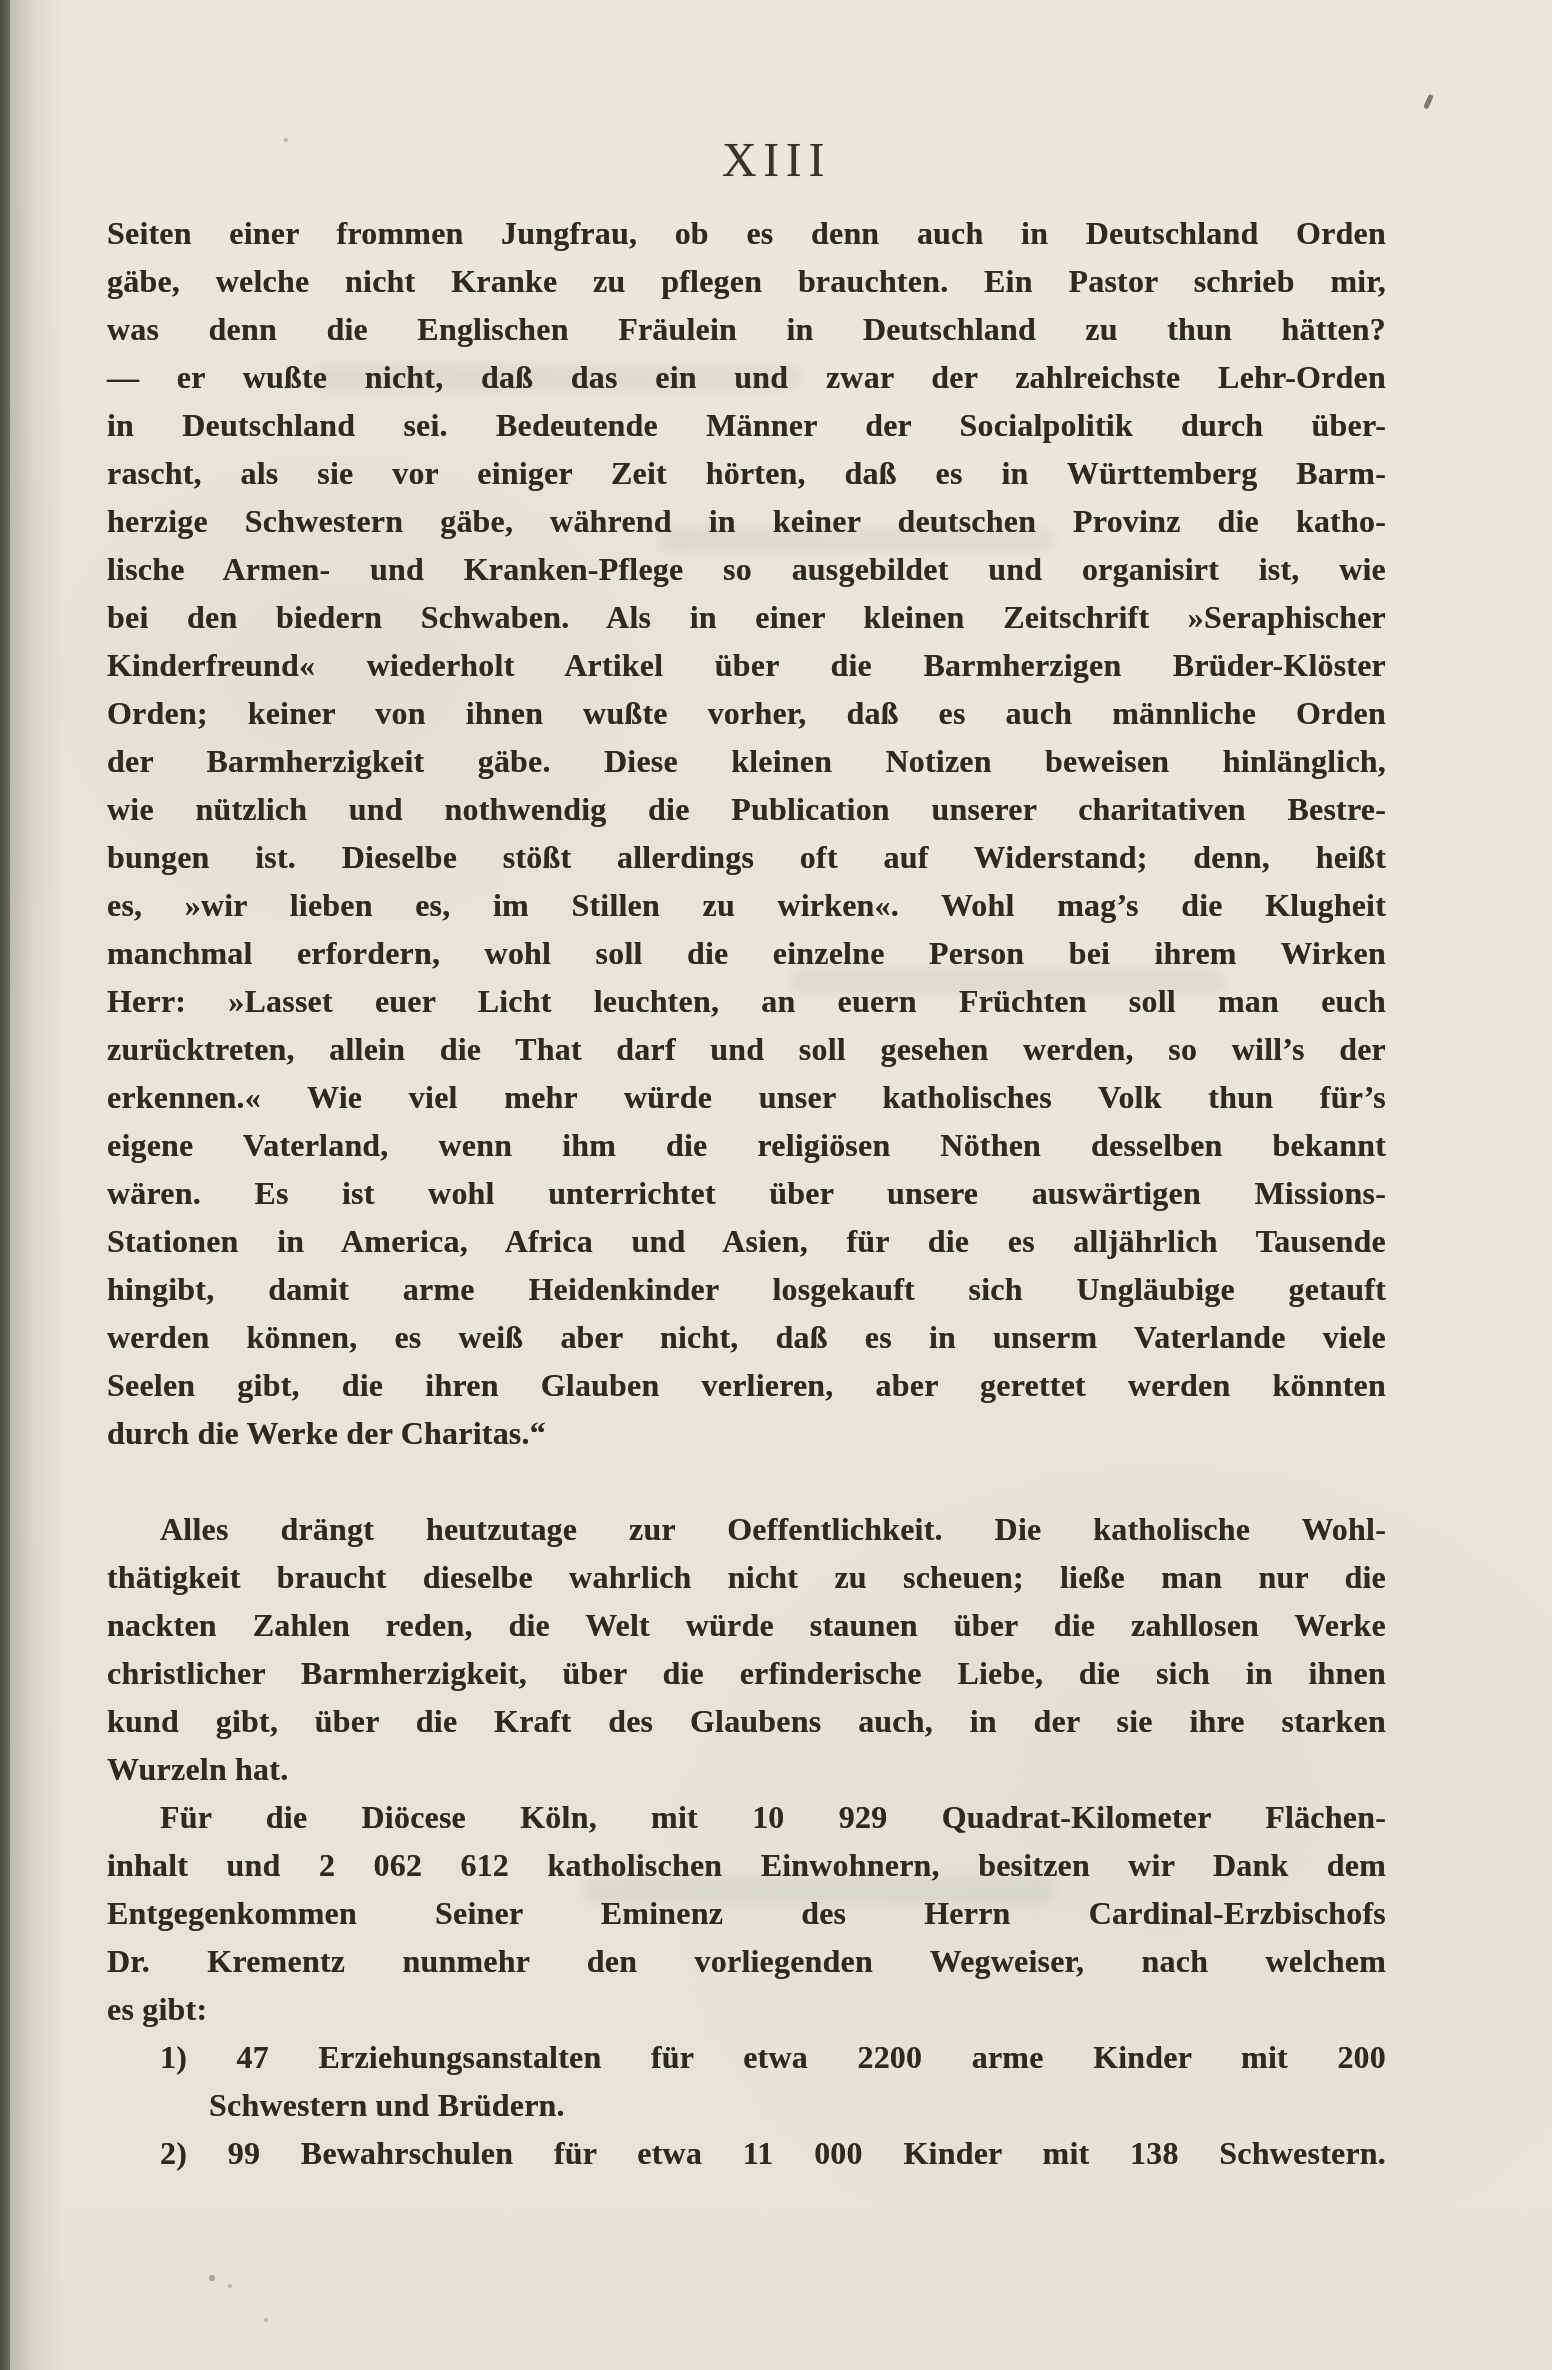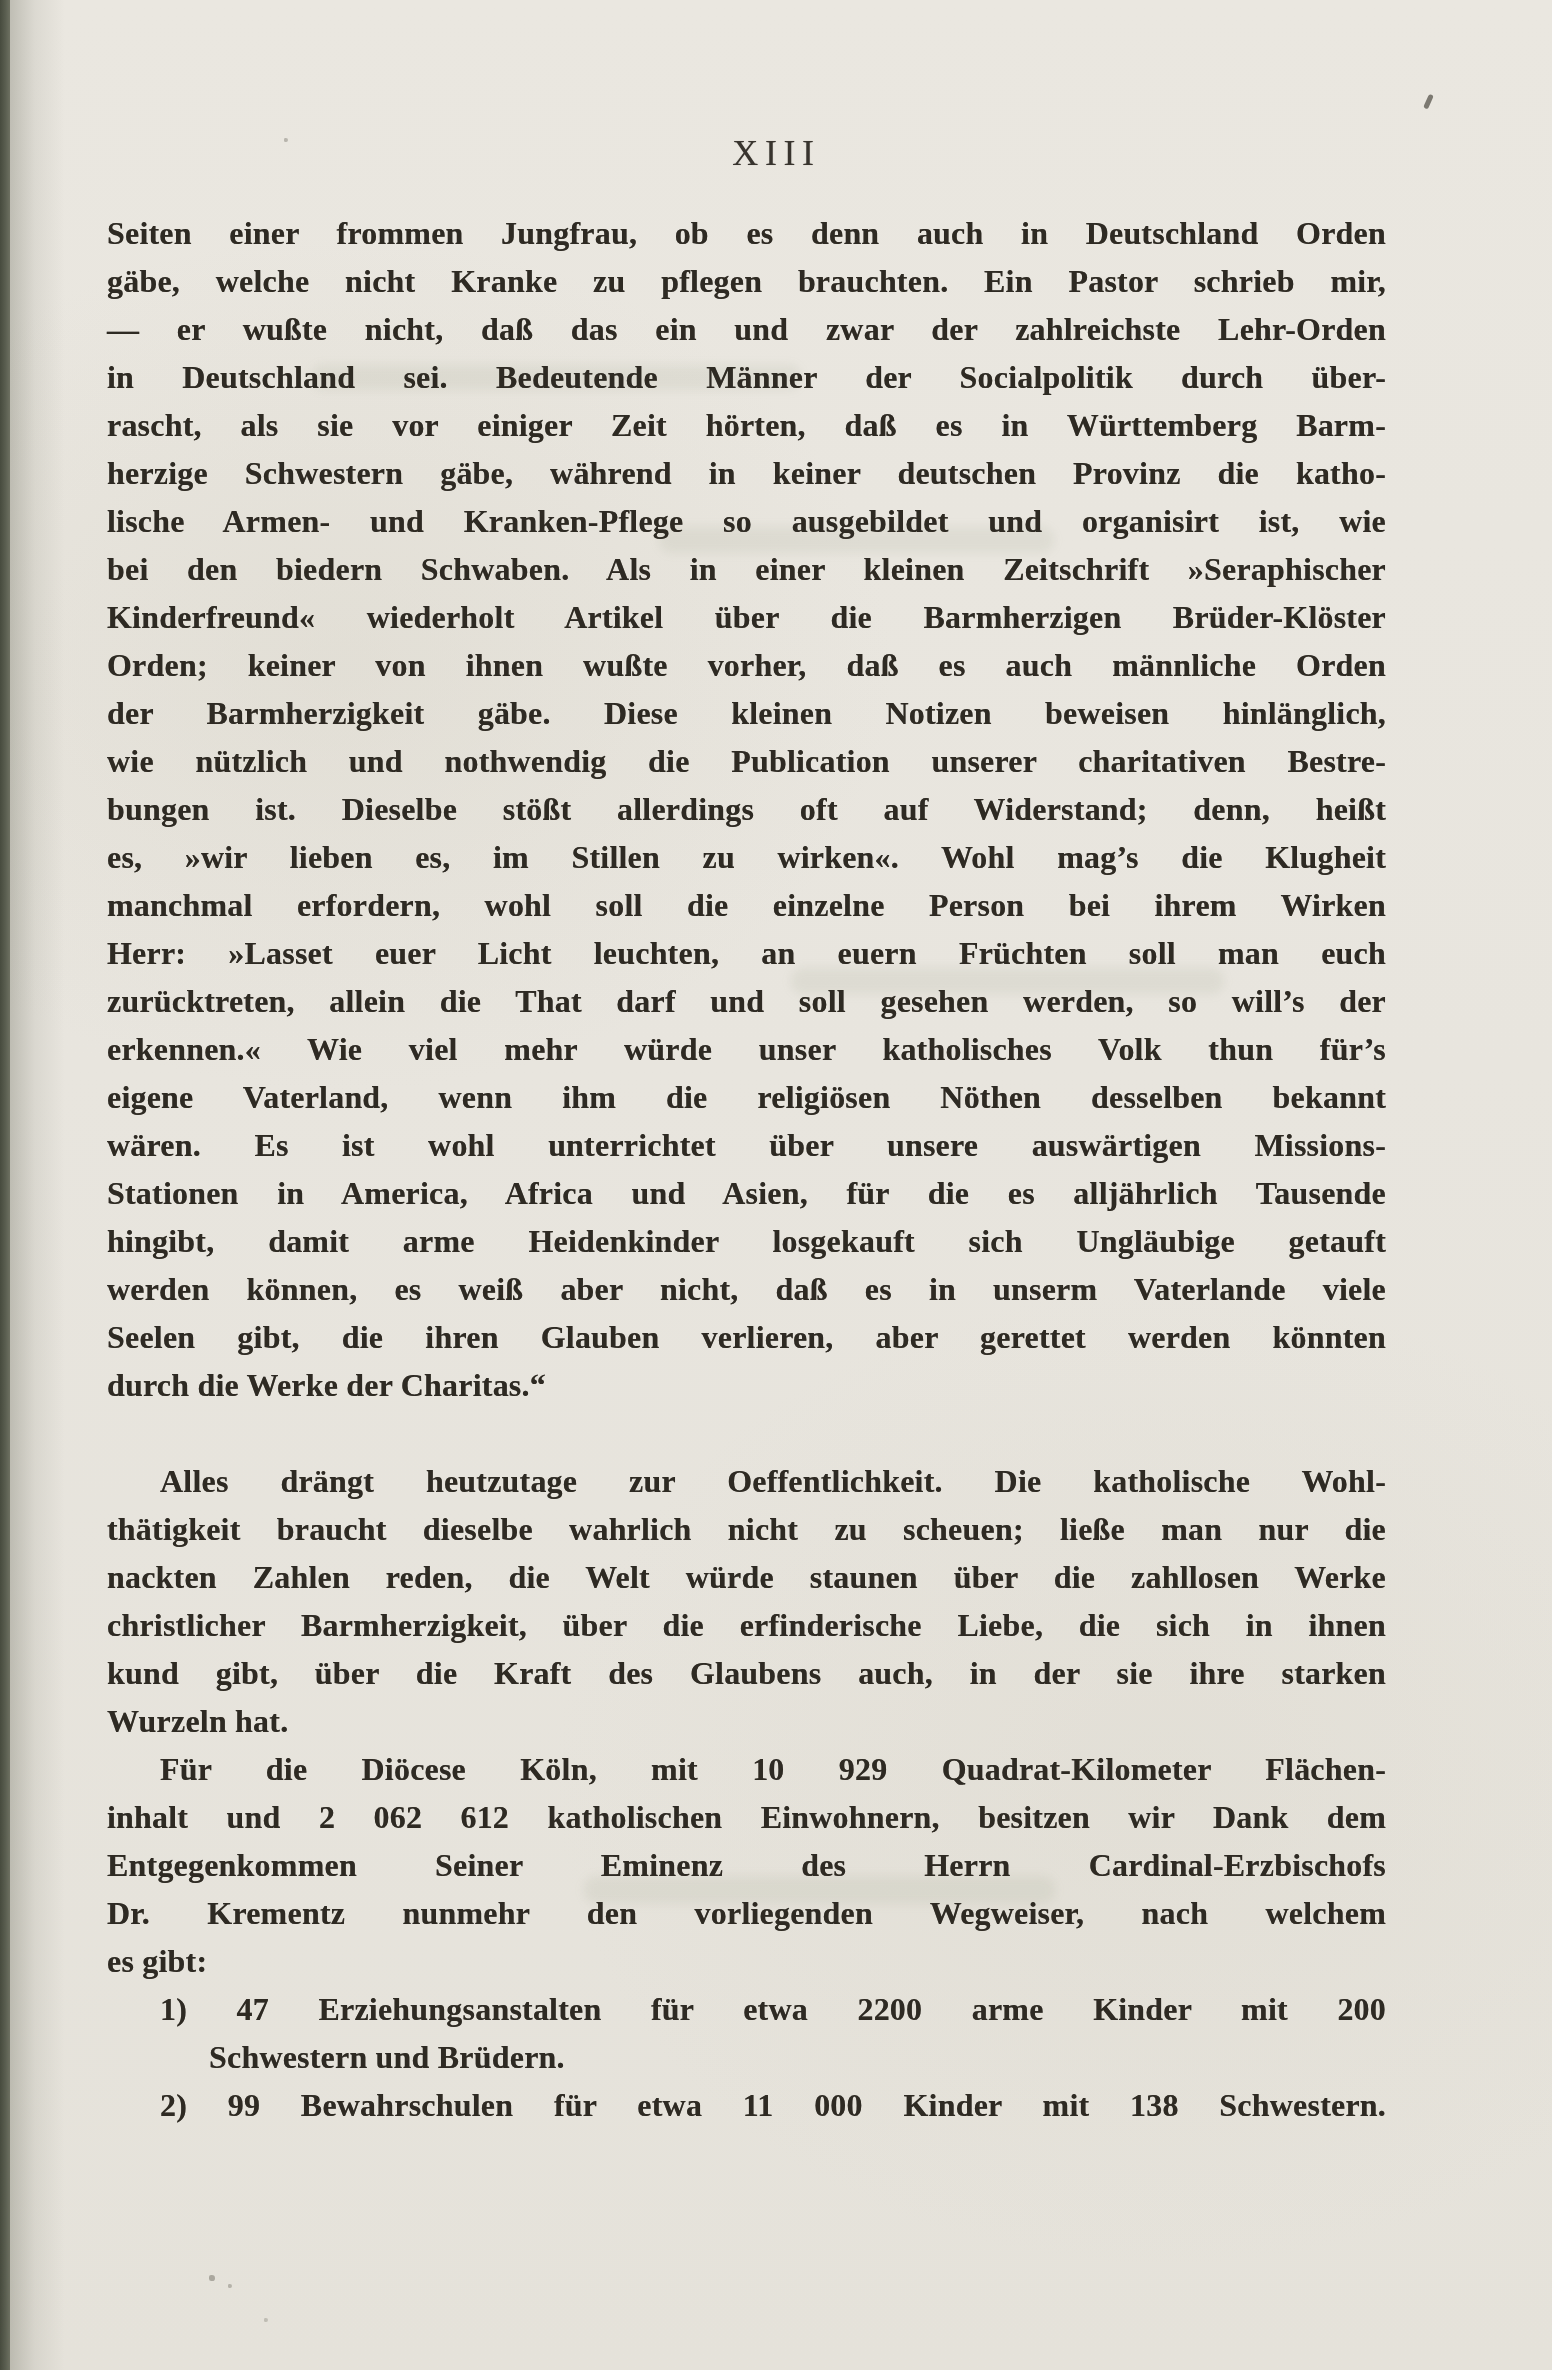--- a/index.html
+++ b/index.html
@@ -33,21 +33,21 @@
     left: 10.4px; top: 0; bottom: 0;
     width: 55px;
     background: linear-gradient(to right, rgba(92,94,78,0.30), rgba(92,94,78,0.10) 45%, rgba(92,94,78,0) 100%);
   }
   
   .heading {
     position: absolute;
     left: 0; right: 0;
     top: 132px;
     text-align: center;
-    font-size: 36px;
+    font-size: 48px;
     letter-spacing: 6.6px;
     color: #38342e;
     text-shadow: 0 0 0.9px rgba(56,52,46,0.35);
   }
   
   .text-block {
     position: absolute;
     left: 107px;
     top: 209px;
     width: 1279px;
@@ -104,20 +104,21 @@
   <div class="speck" style="left:284px; top:138px; width:3.8px; height:3.8px; opacity:.45;"></div>
   <div class="speck" style="left:209px; top:2275px; width:5.6px; height:5.6px; opacity:.55;"></div>
   <div class="speck" style="left:228px; top:2284px; width:3.8px; height:3.8px; opacity:.45;"></div>
   <div class="speck" style="left:264px; top:2318px; width:3.8px; height:3.8px; opacity:.35;"></div>
 
   <div class="heading">XIII</div>
 
   <main class="text-block">
       <div class="line j">Seiten einer frommen Jungfrau, ob es denn auch in Deutschland Orden</div>
       <div class="line j">gäbe, welche nicht Kranke zu pflegen brauchten. Ein Pastor schrieb mir,</div>
+      <div class="line j">was denn die Englischen Fräulein in Deutschland zu thun hätten?</div>
       <div class="line j">— er wußte nicht, daß das ein und zwar der zahlreichste Lehr-Orden</div>
       <div class="line j">in Deutschland sei. Bedeutende Männer der Socialpolitik durch über-</div>
       <div class="line j">rascht, als sie vor einiger Zeit hörten, daß es in Württemberg Barm-</div>
       <div class="line j">herzige Schwestern gäbe, während in keiner deutschen Provinz die katho-</div>
       <div class="line j">lische Armen- und Kranken-Pflege so ausgebildet und organisirt ist, wie</div>
       <div class="line j">bei den biedern Schwaben. Als in einer kleinen Zeitschrift »Seraphischer</div>
       <div class="line j">Kinderfreund« wiederholt Artikel über die Barmherzigen Brüder-Klöster</div>
       <div class="line j">Orden; keiner von ihnen wußte vorher, daß es auch männliche Orden</div>
       <div class="line j">der Barmherzigkeit gäbe. Diese kleinen Notizen beweisen hinlänglich,</div>
       <div class="line j">wie nützlich und nothwendig die Publication unserer charitativen Bestre-</div>

